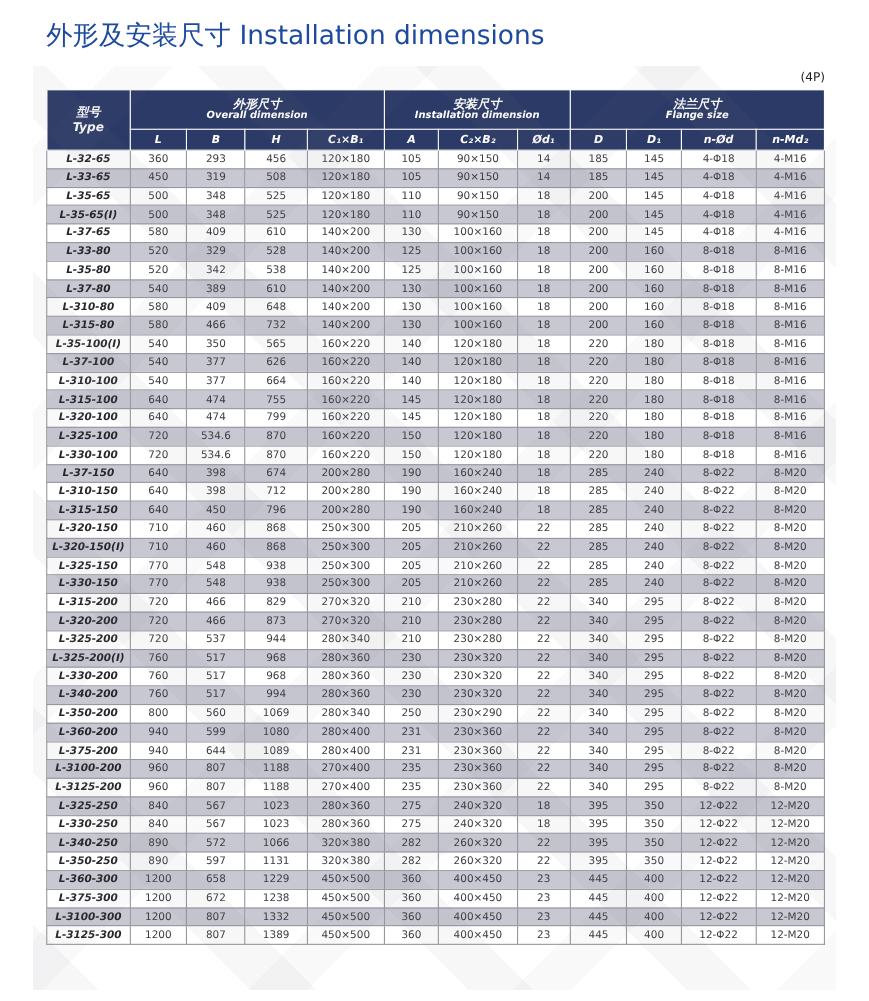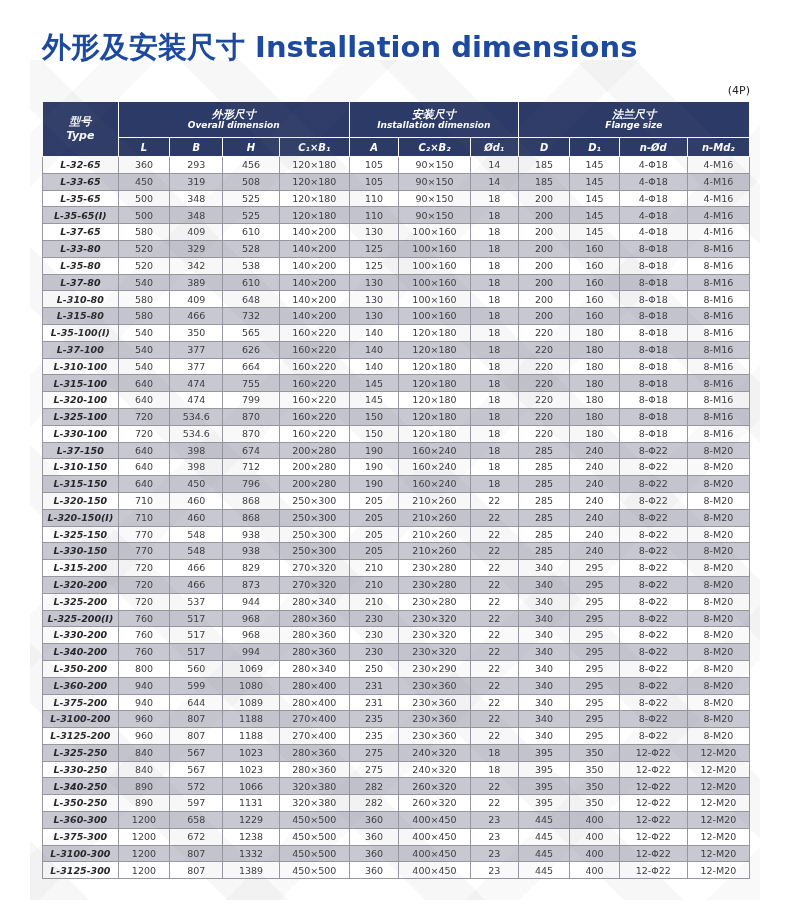--- a/index.html
+++ b/index.html
@@ -9,22 +9,22 @@
     --grid:#97979f;
   }
   *{box-sizing:border-box;}
   html,body{margin:0;padding:0;}
   body{
     width:790px;height:910px;background:#ffffff;position:relative;overflow:hidden;
     font-family:"DejaVu Sans","Liberation Sans",sans-serif;
   }
   .page{padding:16px 40px 0 42px;position:relative;}
   .title{
-    font-size:29px;font-weight:bold;color:var(--title-color);
-    margin:12px 0 16px 0;letter-spacing:0;
+    font-size:24px;font-weight:normal;color:var(--title-color);
+    margin:0 0 16px 0;letter-spacing:0;
   }
   .page-label{
     text-align:right;font-size:11px;color:#222;margin:0 0 3px 0;height:14px;
   }
   table{
     width:708px;border-collapse:collapse;table-layout:fixed;
     border:1px solid #5c5c66;
   }
   thead th{
     background:var(--header-bg);color:#fff;border:1px solid #fdfdfd;

